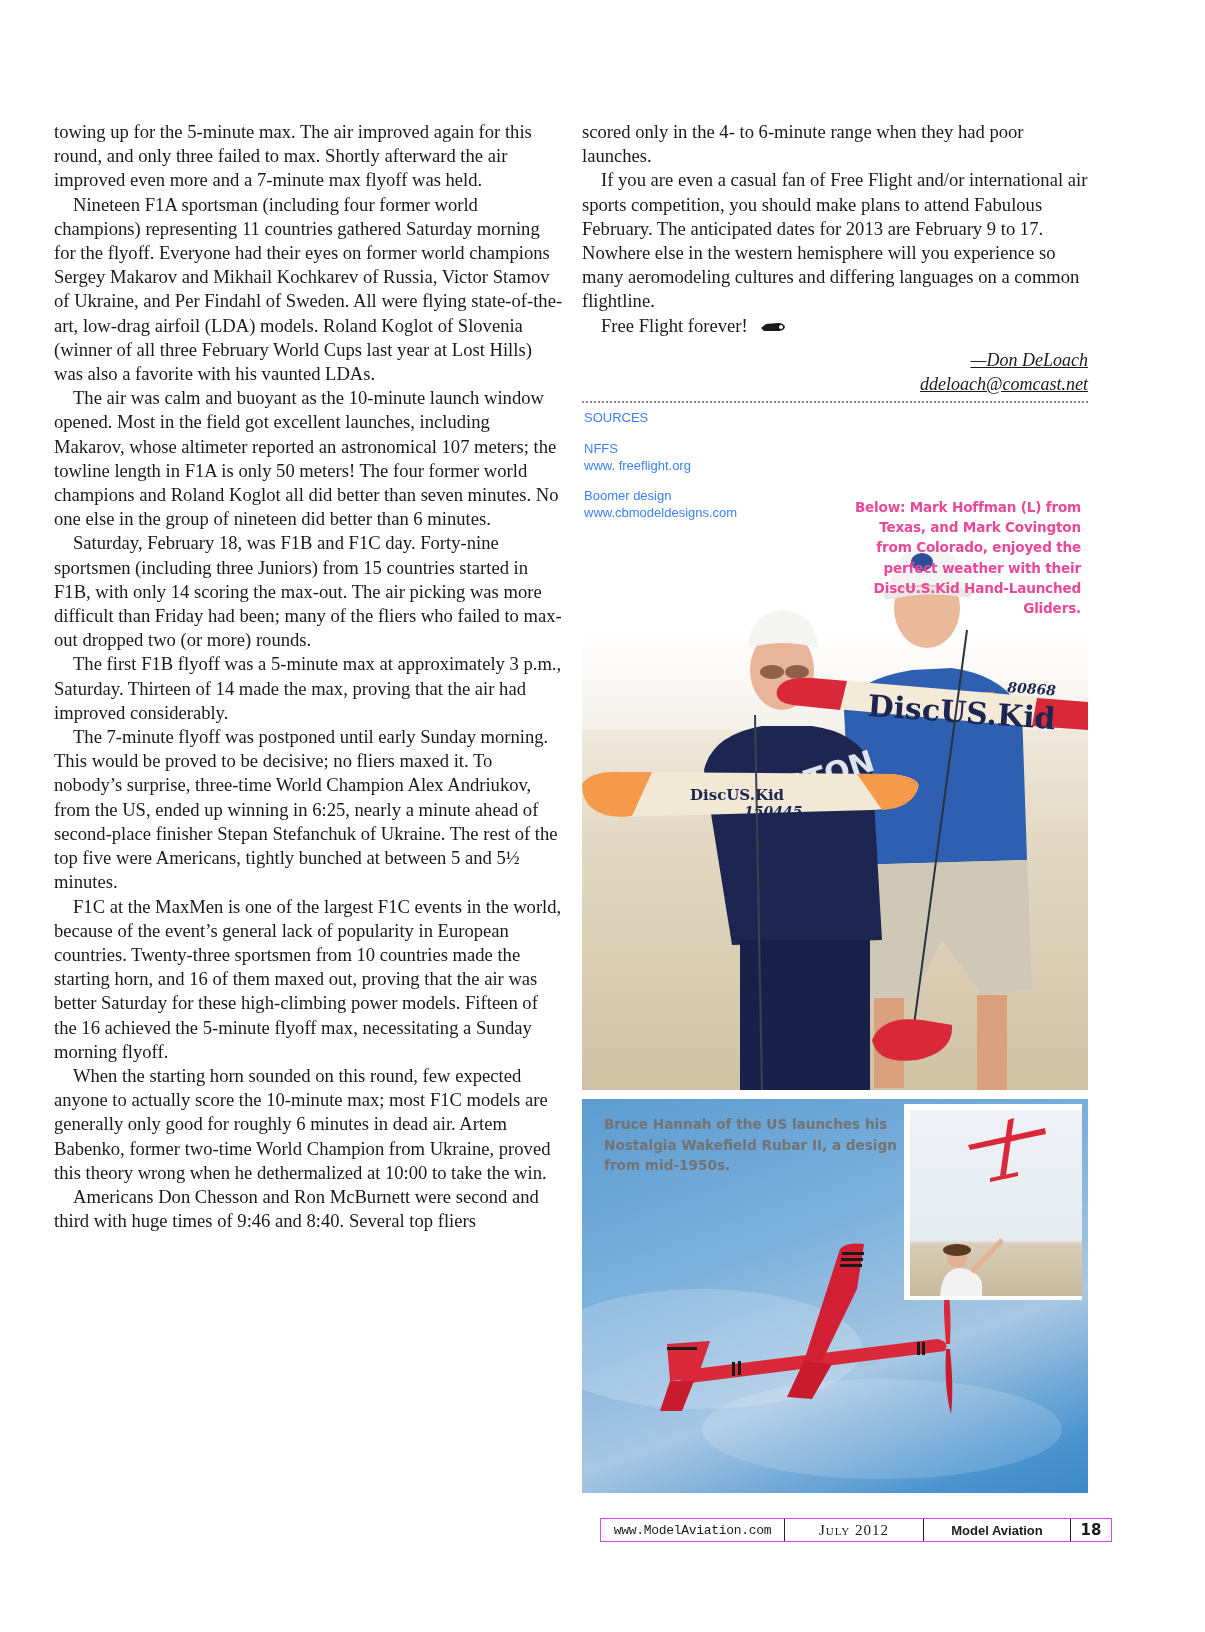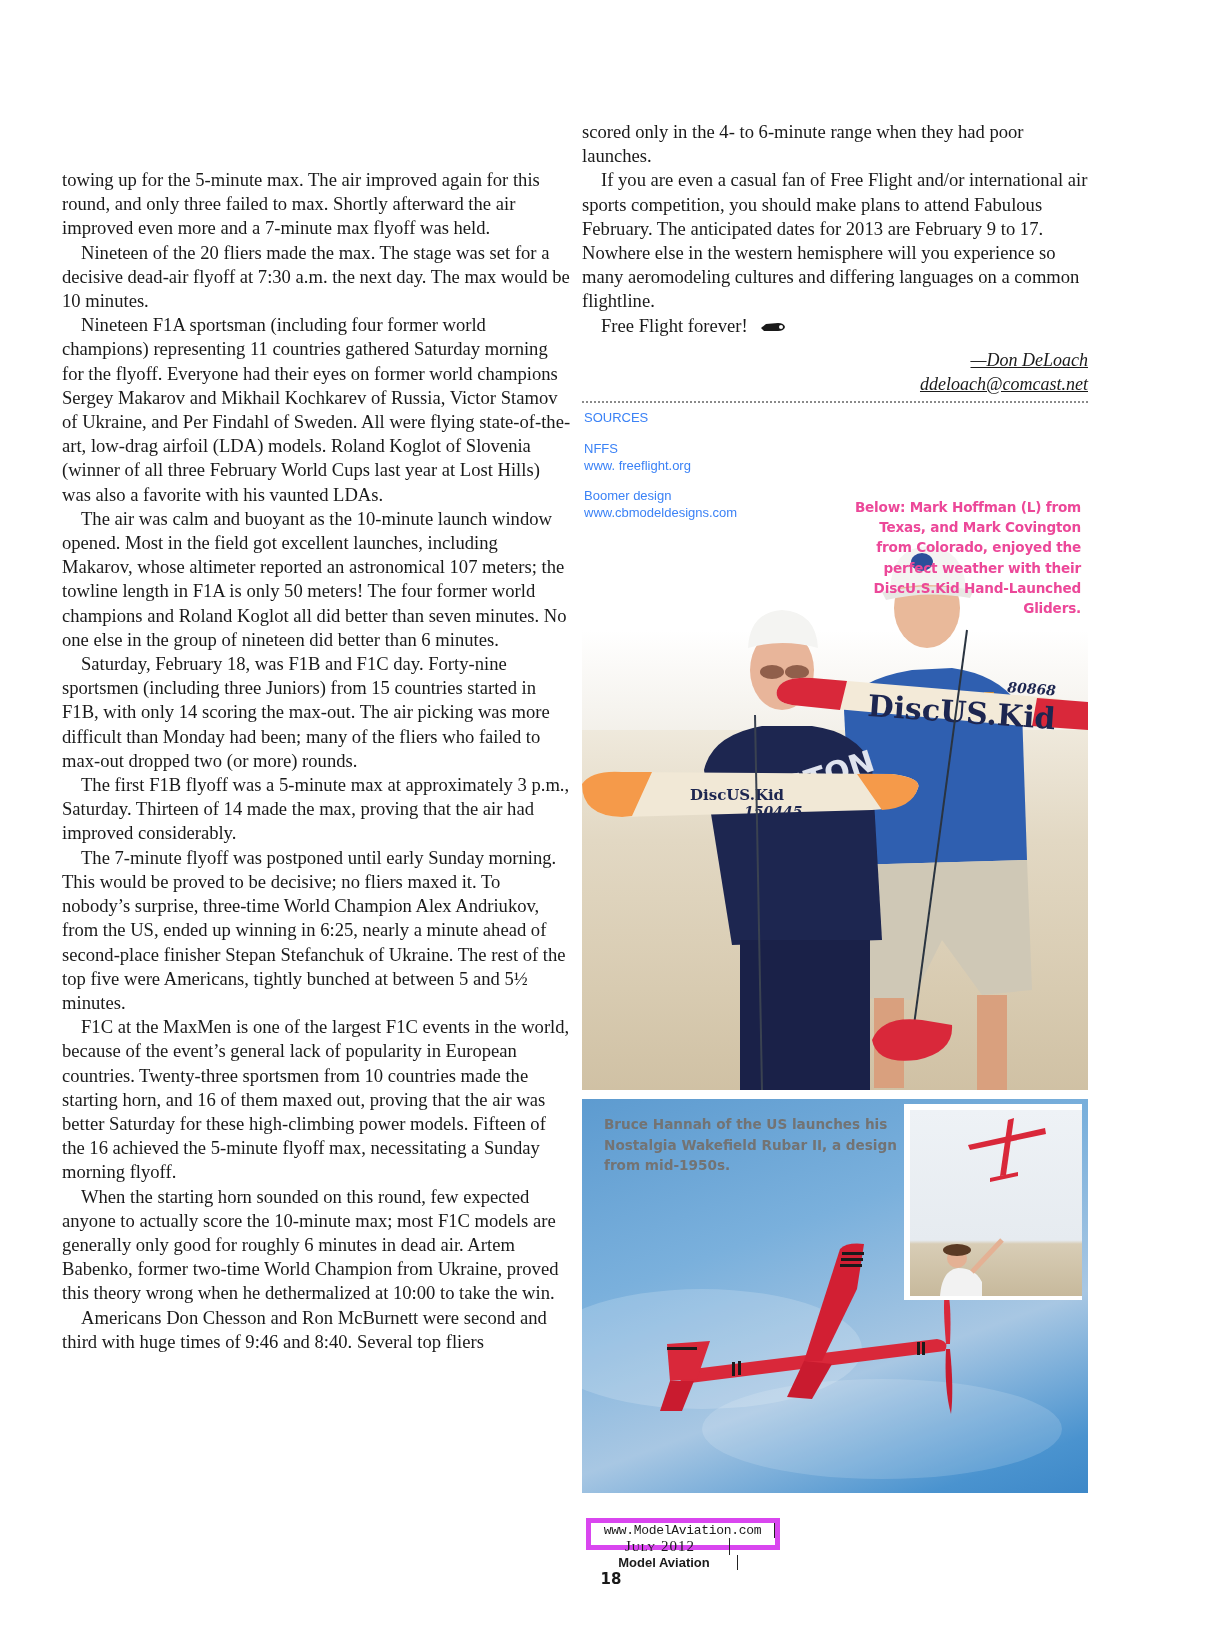--- a/index.html
+++ b/index.html
@@ -1,18 +1,18 @@
 <!DOCTYPE html>
 <html><head>
 <meta charset="utf-8">
 <style>
   html, body { margin: 0; padding: 0; background: #ffffff; }
   body { width: 1205px; height: 1632px; position: relative; overflow: hidden; font-family: "Liberation Serif", "DejaVu Serif", serif; color: #1a1a1a; }
 
-  .col-left { position: absolute; left: 62px; top: 120px; width: 510px; margin-top: 48px; }
+  .col-left { position: absolute; left: 54px; top: 120px; width: 510px; }
   .col-right { position: absolute; left: 582px; top: 120px; width: 506px; }
 
   .body-text p { margin: 0; font-size: 18.6px; line-height: 24.2px; text-align: left; white-space: normal; }
   .body-text p.indent { text-indent: 19px; }
 
   .sig { text-align: right; font-style: italic; font-size: 18px; line-height: 24px; margin-top: 10px; text-decoration: underline; }
 
   .rule { position: absolute; left: 582px; top: 401px; width: 506px; height: 0; border-top: 2px dotted #8a8a8a; }
 
   .sources { position: absolute; left: 584px; top: 409px; width: 260px; font-family: "Liberation Sans", "DejaVu Sans", sans-serif; font-size: 13px; line-height: 17px; color: #3b82f6; }
@@ -25,39 +25,38 @@
   .photo1 .haze { position: absolute; left: 0; top: 110px; width: 100%; height: 110px; background: linear-gradient(180deg, #ffffff 0%, #f2efe8 100%); }
 
   .caption1 { position: absolute; left: 845px; top: 497px; width: 236px; text-align: right; font-family: "DejaVu Sans", sans-serif; font-weight: bold; font-size: 13.6px; line-height: 20.2px; color: #ec4899; letter-spacing: -0.2px; }
 
   .photo2 { position: absolute; left: 582px; top: 1099px; width: 506px; height: 394px; overflow: hidden; background: linear-gradient(160deg, #5d9bd0 0%, #7ab0dc 35%, #a8c7e3 65%, #4a93cf 90%, #3d88c8 100%); }
   .caption2 { position: absolute; left: 604px; top: 1114px; width: 320px; font-family: "DejaVu Sans", sans-serif; font-weight: bold; font-size: 13.6px; line-height: 20.6px; color: #737373; }
 
   .inset { position: absolute; left: 904px; top: 1104px; width: 178px; height: 196px; background: #ffffff; }
   .inset-inner { position: absolute; left: 6px; top: 6px; width: 172px; height: 186px; overflow: hidden; background: linear-gradient(180deg, #eef2f6 0%, #e6ebf0 70%, #d8cdb6 72%, #c7b99c 100%); }
 
-  .footer { position: absolute; left: 586px; top: 1518px; height: 22px; display: flex; border: 5px solid #d946ef; font-size: 14px; flex-direction: column; }
+  .footer { position: absolute; left: 600px; top: 1518px; height: 22px; display: flex; border: 1px solid #d946ef; font-size: 14px; }
   .footer > div { display: flex; align-items: center; justify-content: center; border-right: 1px solid #222; height: 22px; }
   .footer > div:last-child { border-right: none; }
   .f-url { width: 183px; font-family: "Liberation Mono", "DejaVu Sans Mono", monospace; font-size: 13px; letter-spacing: -0.3px; }
   .f-date { width: 138px; font-family: "Liberation Serif", serif; font-variant: small-caps; font-size: 15px; letter-spacing: 1px; }
   .f-mag { width: 146px; font-family: Liberation Sans, sans-serif; font-weight: bold; font-size: 13px; }
   .f-page { width: 40px; font-family: "DejaVu Sans", sans-serif; font-weight: bold; font-size: 15px; }
 
   svg { display: block; }
 </style>
 </head>
 <body>
 
 <div class="col-left body-text">
   <p>towing up for the 5-minute max. The air improved again for this round, and only three failed to max. Shortly afterward the air improved even more and a 7-minute max flyoff was held.</p>
-  <p class="indent">Nineteen of the 20 fliers made the max. The stage was set for a decisive dead-air flyoff at 7:30 a.m. the next day. The max would be 10 minutes.</p>
   <p class="indent">Nineteen F1A sportsman (including four former world champions) representing 11 countries gathered Saturday morning for the flyoff. Everyone had their eyes on former world champions Sergey Makarov and Mikhail Kochkarev of Russia, Victor Stamov of Ukraine, and Per Findahl of Sweden. All were flying state-of-the-art, low-drag airfoil (LDA) models. Roland Koglot of Slovenia (winner of all three February World Cups last year at Lost Hills) was also a favorite with his vaunted LDAs.</p>
   <p class="indent">The air was calm and buoyant as the 10-minute launch window opened. Most in the field got excellent launches, including Makarov, whose altimeter reported an astronomical 107 meters; the towline length in F1A is only 50 meters! The four former world champions and Roland Koglot all did better than seven minutes. No one else in the group of nineteen did better than 6 minutes.</p>
-  <p class="indent">Saturday, February 18, was F1B and F1C day. Forty-nine sportsmen (including three Juniors) from 15 countries started in F1B, with only 14 scoring the max-out. The air picking was more difficult than Monday had been; many of the fliers who failed to max-out dropped two (or more) rounds.</p>
+  <p class="indent">Saturday, February 18, was F1B and F1C day. Forty-nine sportsmen (including three Juniors) from 15 countries started in F1B, with only 14 scoring the max-out. The air picking was more difficult than Friday had been; many of the fliers who failed to max-out dropped two (or more) rounds.</p>
   <p class="indent">The first F1B flyoff was a 5-minute max at approximately 3 p.m., Saturday. Thirteen of 14 made the max, proving that the air had improved considerably.</p>
   <p class="indent">The 7-minute flyoff was postponed until early Sunday morning. This would be proved to be decisive; no fliers maxed it. To nobody’s surprise, three-time World Champion Alex Andriukov, from the US, ended up winning in 6:25, nearly a minute ahead of second-place finisher Stepan Stefanchuk of Ukraine. The rest of the top five were Americans, tightly bunched at between 5 and 5½ minutes.</p>
   <p class="indent">F1C at the MaxMen is one of the largest F1C events in the world, because of the event’s general lack of popularity in European countries. Twenty-three sportsmen from 10 countries made the starting horn, and 16 of them maxed out, proving that the air was better Saturday for these high-climbing power models. Fifteen of the 16 achieved the 5-minute flyoff max, necessitating a Sunday morning flyoff.</p>
   <p class="indent">When the starting horn sounded on this round, few expected anyone to actually score the 10-minute max; most F1C models are generally only good for roughly 6 minutes in dead air. Artem Babenko, former two-time World Champion from Ukraine, proved this theory wrong when he dethermalized at 10:00 to take the win.</p>
   <p class="indent">Americans Don Chesson and Ron McBurnett were second and third with huge times of 9:46 and 8:40. Several top fliers</p>
 </div>
 
 <div class="col-right body-text">
   <p>scored only in the 4- to 6-minute range when they had poor launches.</p>
   <p class="indent">If you are even a casual fan of Free Flight and/or international air sports competition, you should make plans to attend Fabulous February. The anticipated dates for 2013 are February 9 to 17. Nowhere else in the western hemisphere will you experience so many aeromodeling cultures and differing languages on a common flightline.</p>

